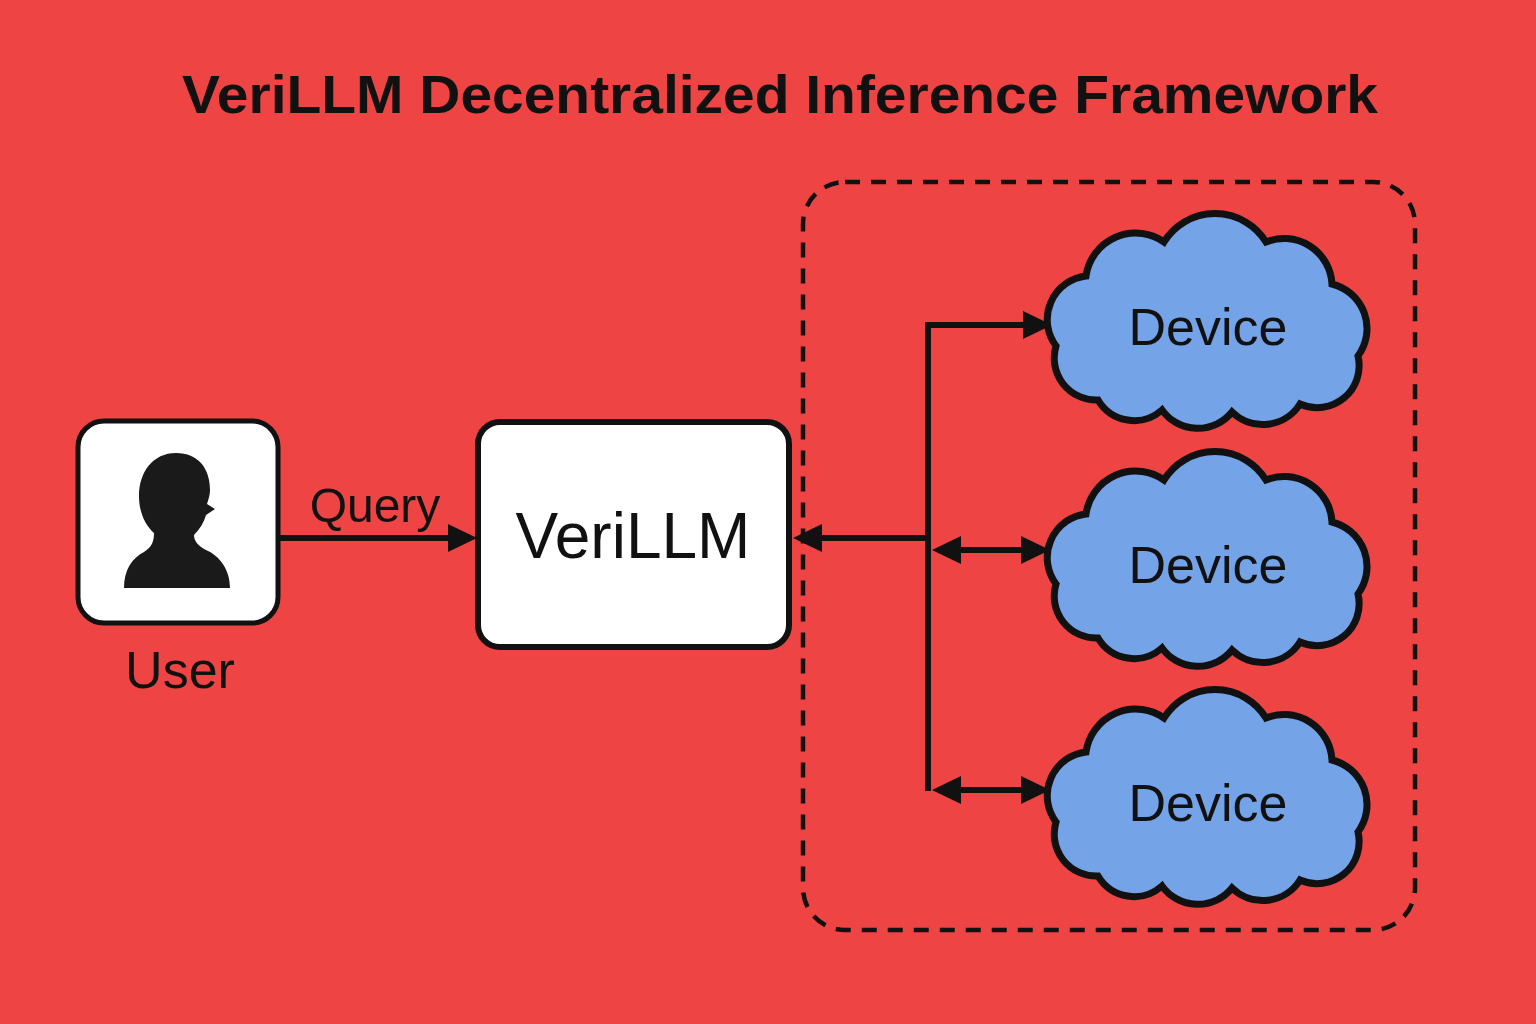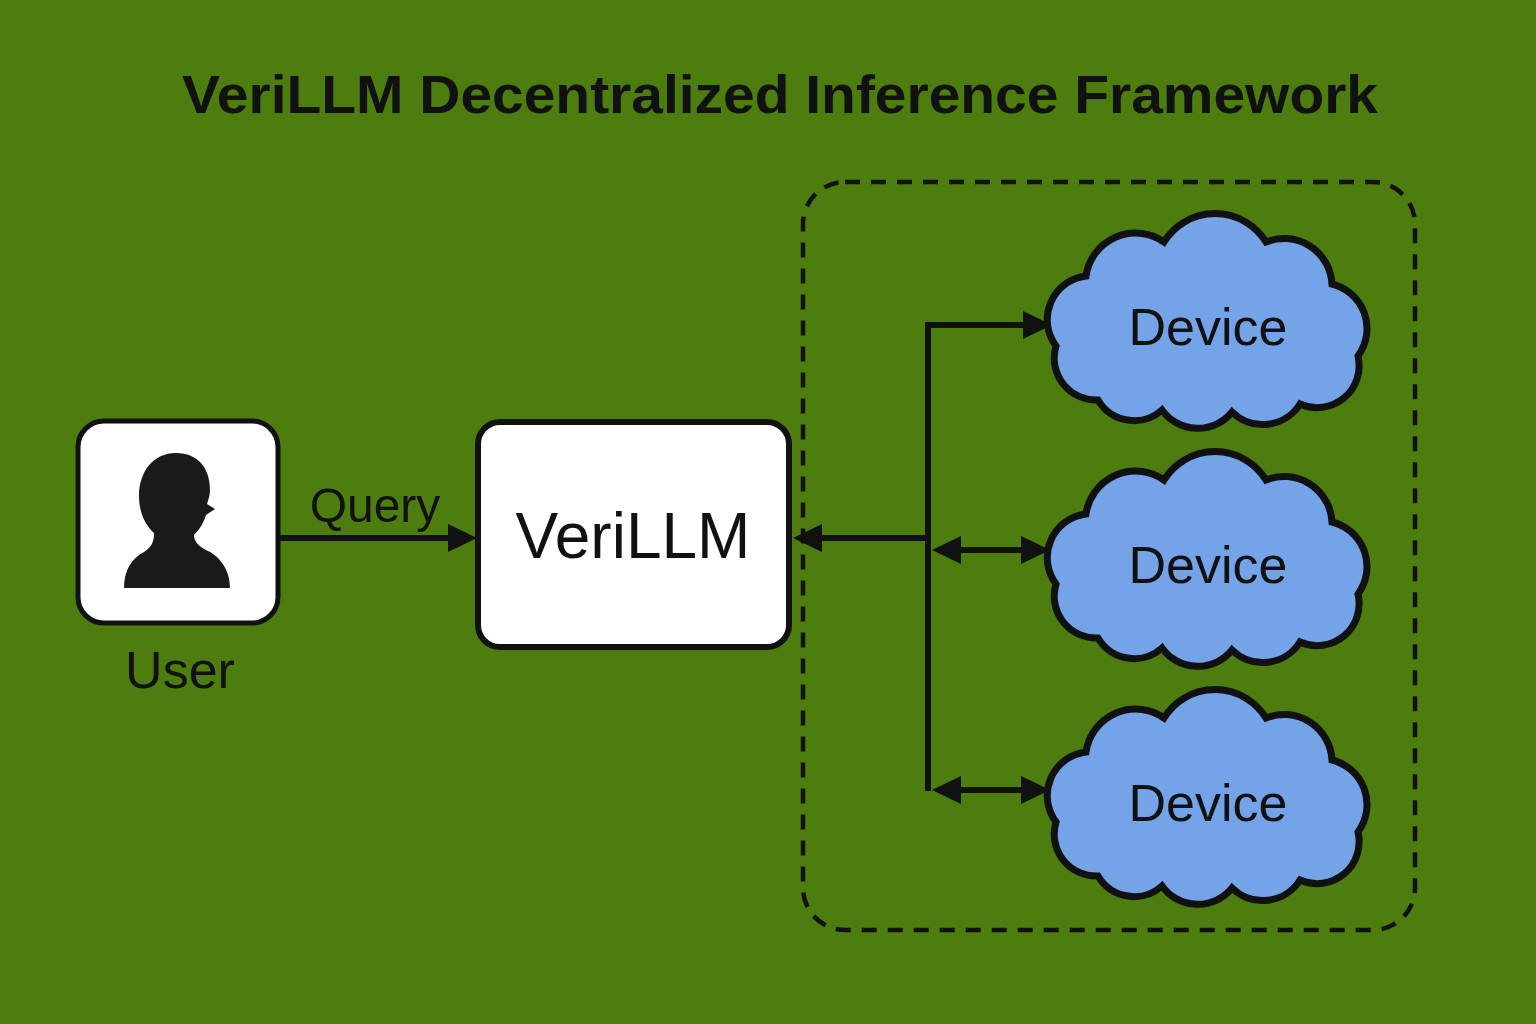--- a/index.html
+++ b/index.html
@@ -4,21 +4,21 @@
 <style>
   html, body {
     margin: 0;
     padding: 0;
     background: #ffffff;
   }
   .stage {
     position: relative;
     width: 1536px;
     height: 1024px;
-    background: #4d7c0f;
+    background: #ef4444;
     overflow: hidden;
     font-family: "Liberation Sans", sans-serif;
   }
   svg text {
     font-family: "Liberation Sans", sans-serif;
     fill: var(--line-color, #111111);
   }
   .title-text {
     font-size: 53px;
     font-weight: 700;

